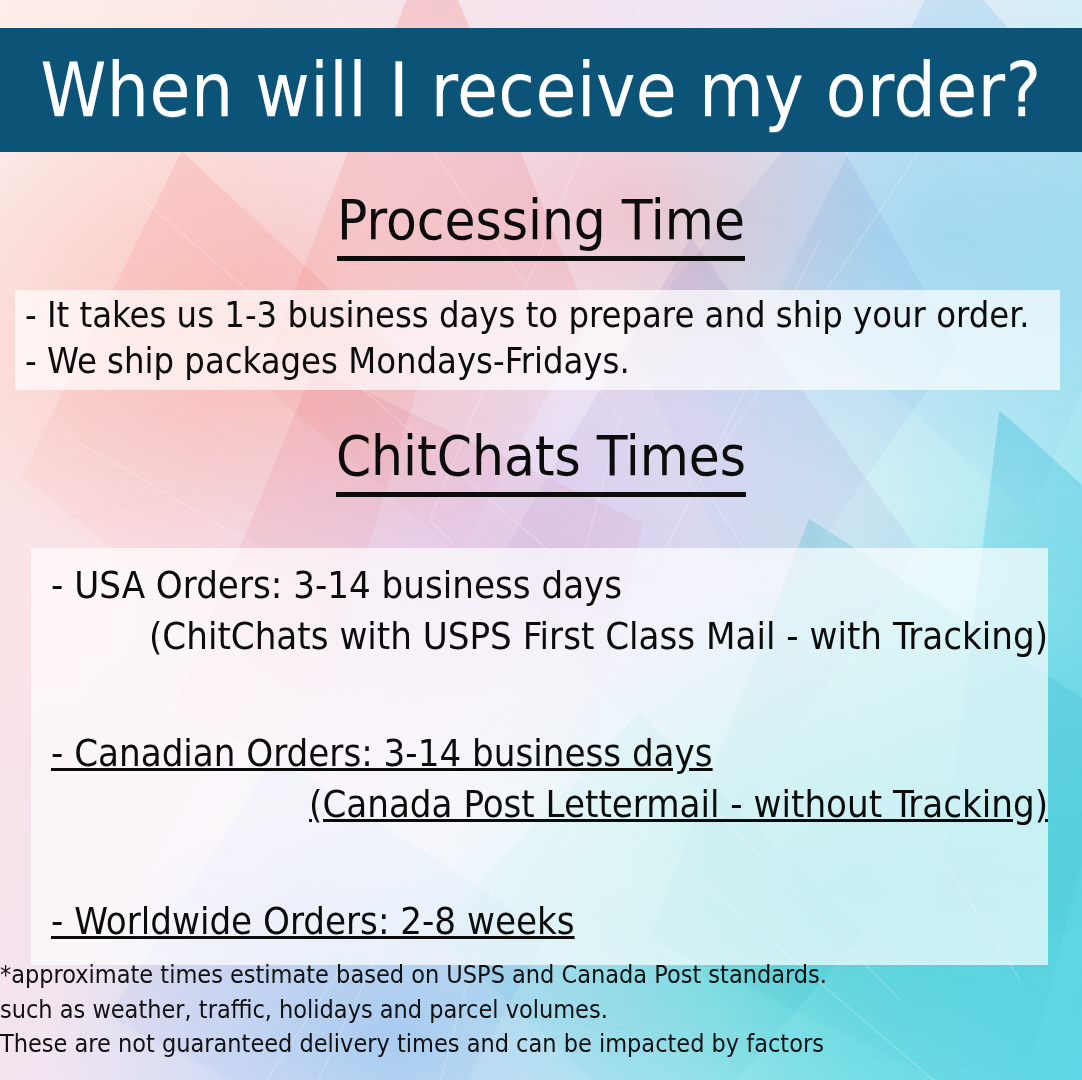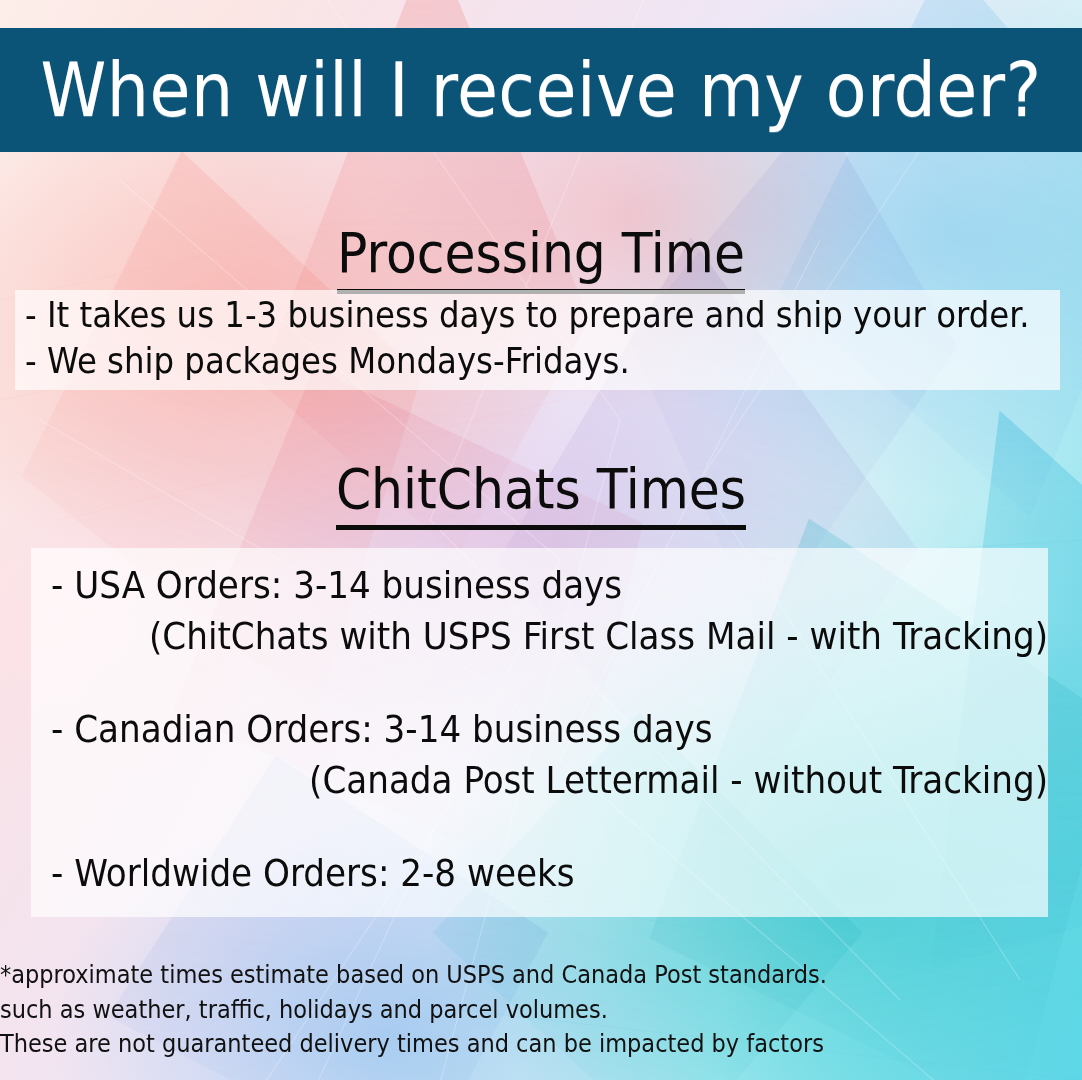--- a/index.html
+++ b/index.html
@@ -152,21 +152,20 @@
     z-index: 4;
   }
   .section-heading {
     position: absolute;
     width: 100%;
     text-align: center;
     color: #0c0c0c;
     font-size: 56px;
     line-height: 1;
     font-weight: 400;
-    margin-top: 33px;
   }
   .section-heading span.u {
     border-bottom: 5px solid #0c0c0c;
     padding-bottom: 4px;
   }
   #heading-processing { top: 192px; }
   #heading-shipping   { top: 428px; }
 
   .text-panel {
     position: absolute;
@@ -188,21 +187,21 @@
 
   #panel-shipping {
     left: 31px;
     top: 548px;
     width: 1017px;
     padding: 12px 0 18px 0;
   }
   .ship-group {
     padding: 0 0 0 14px;
   }
-  .ship-group + .ship-group { margin-top: 42px; }
+  .ship-group + .ship-group { margin-top: 66px; text-decoration: underline; }
   .ship-group .line {
     font-size: 38px;
     line-height: 1.34;
     white-space: nowrap;
   }
   .ship-group .line.sub { padding-left: 0; text-align: right; }
   .ship-group .line.main { padding-left: 6px; }
 
   #footnote {
     position: absolute;

